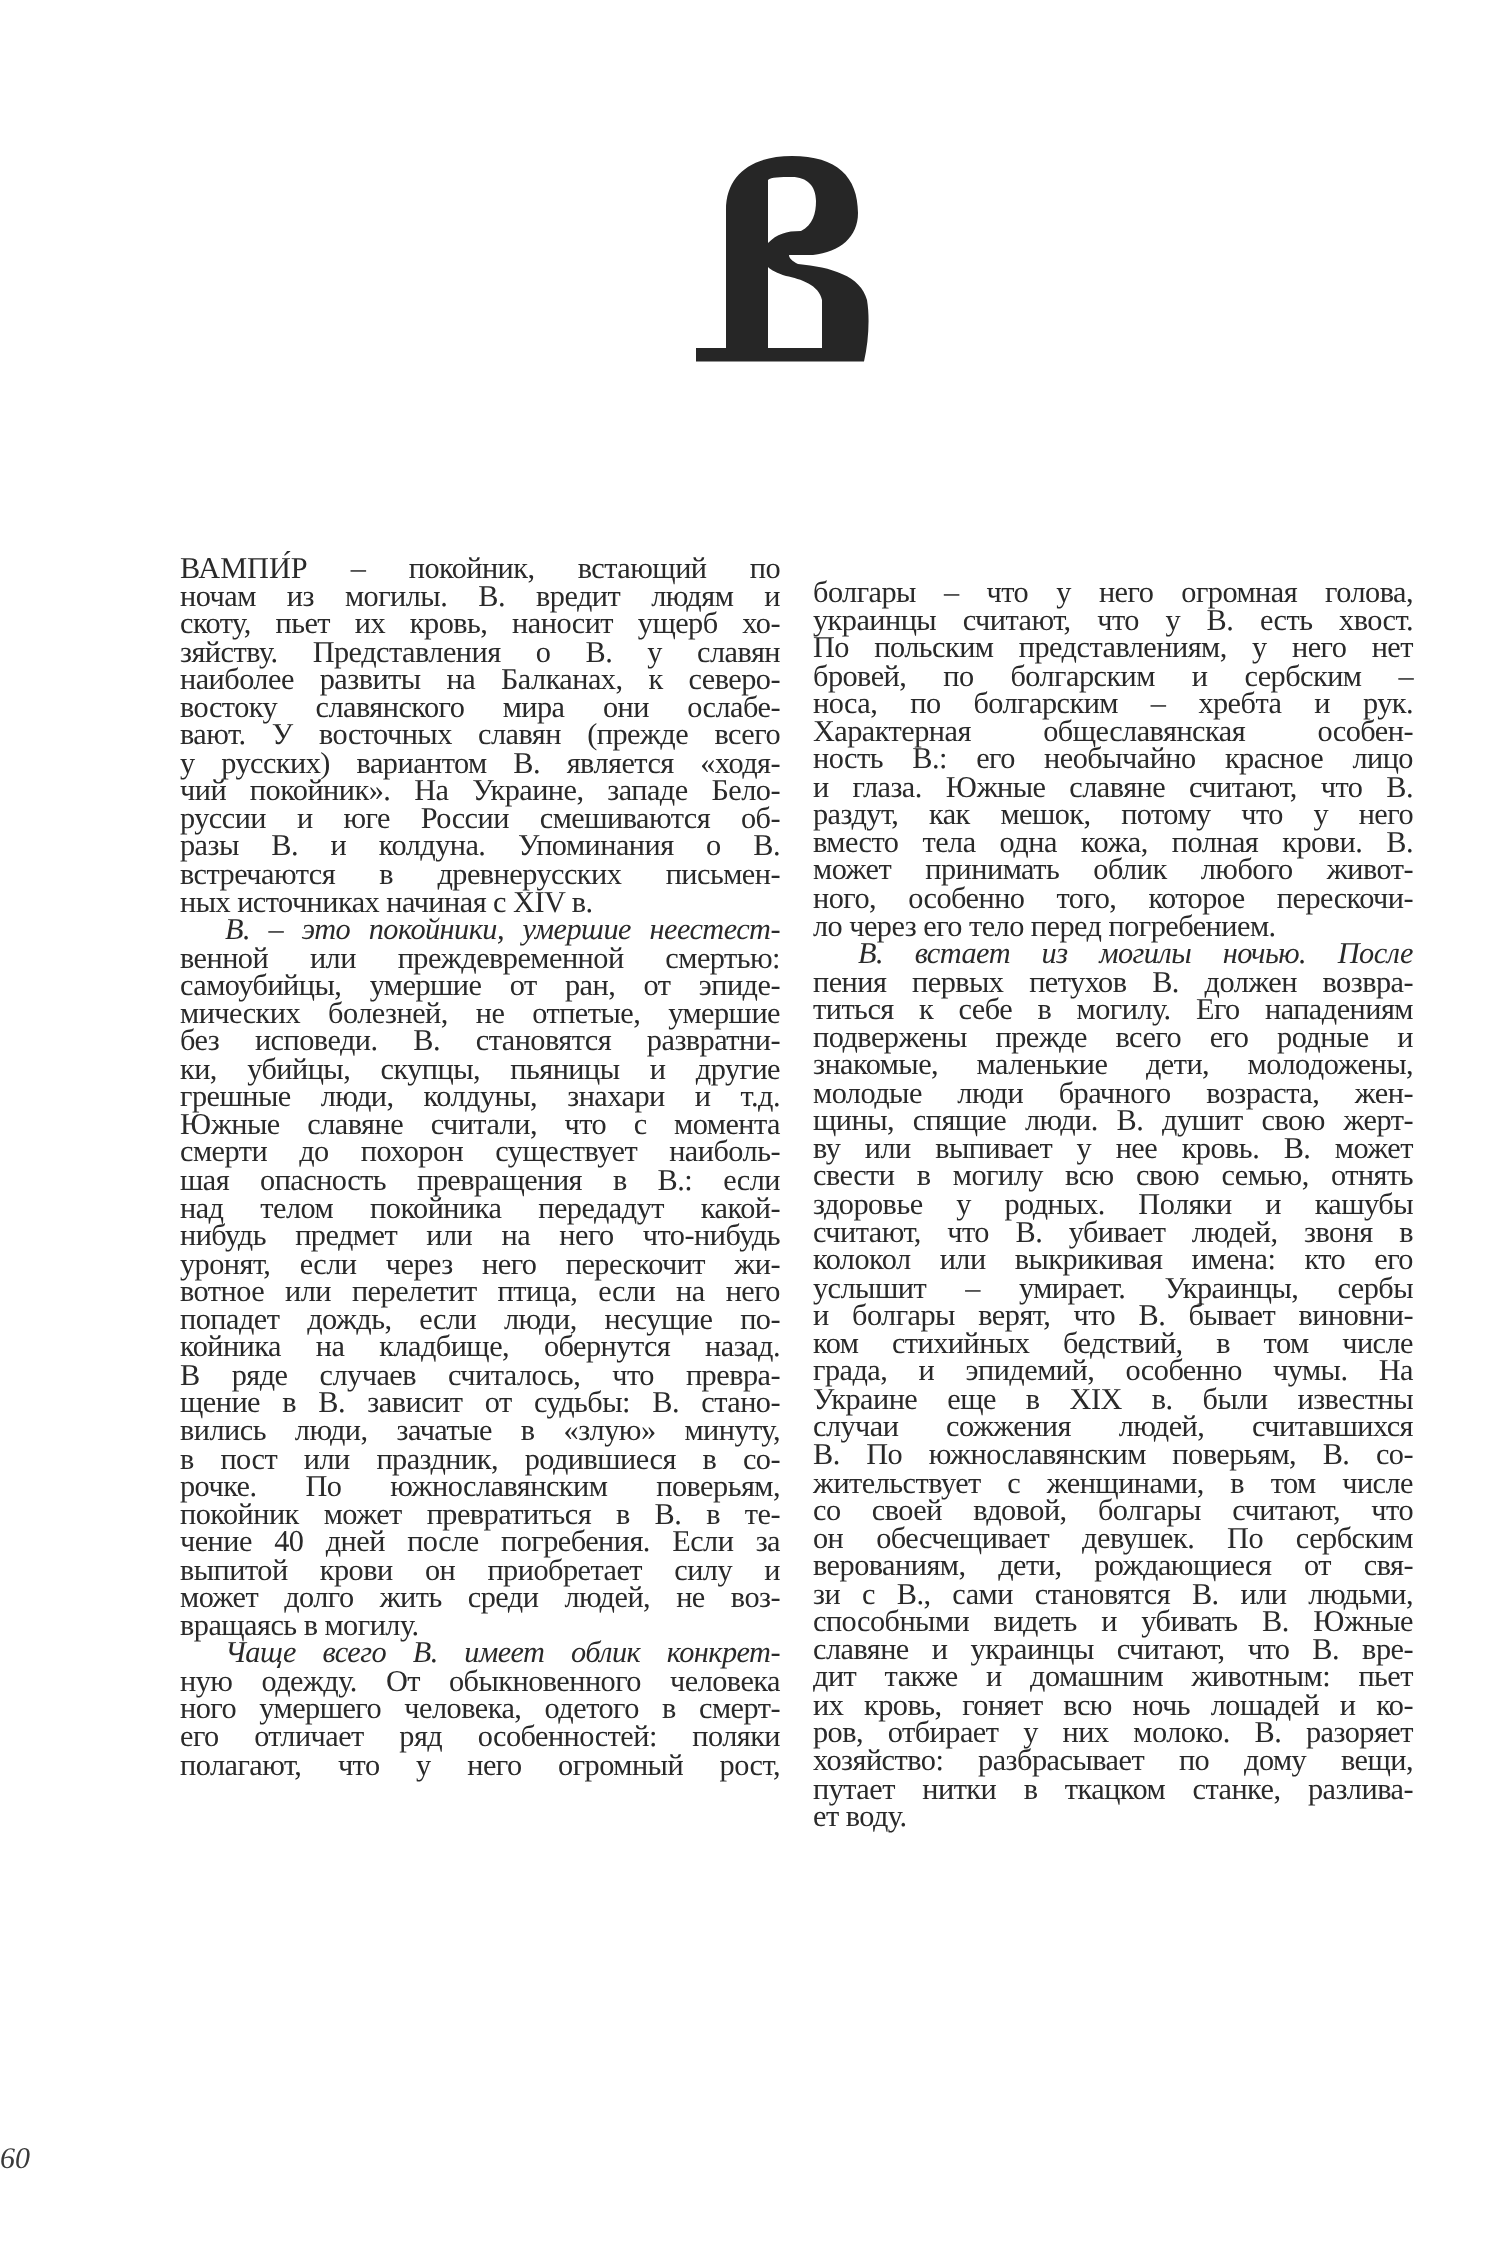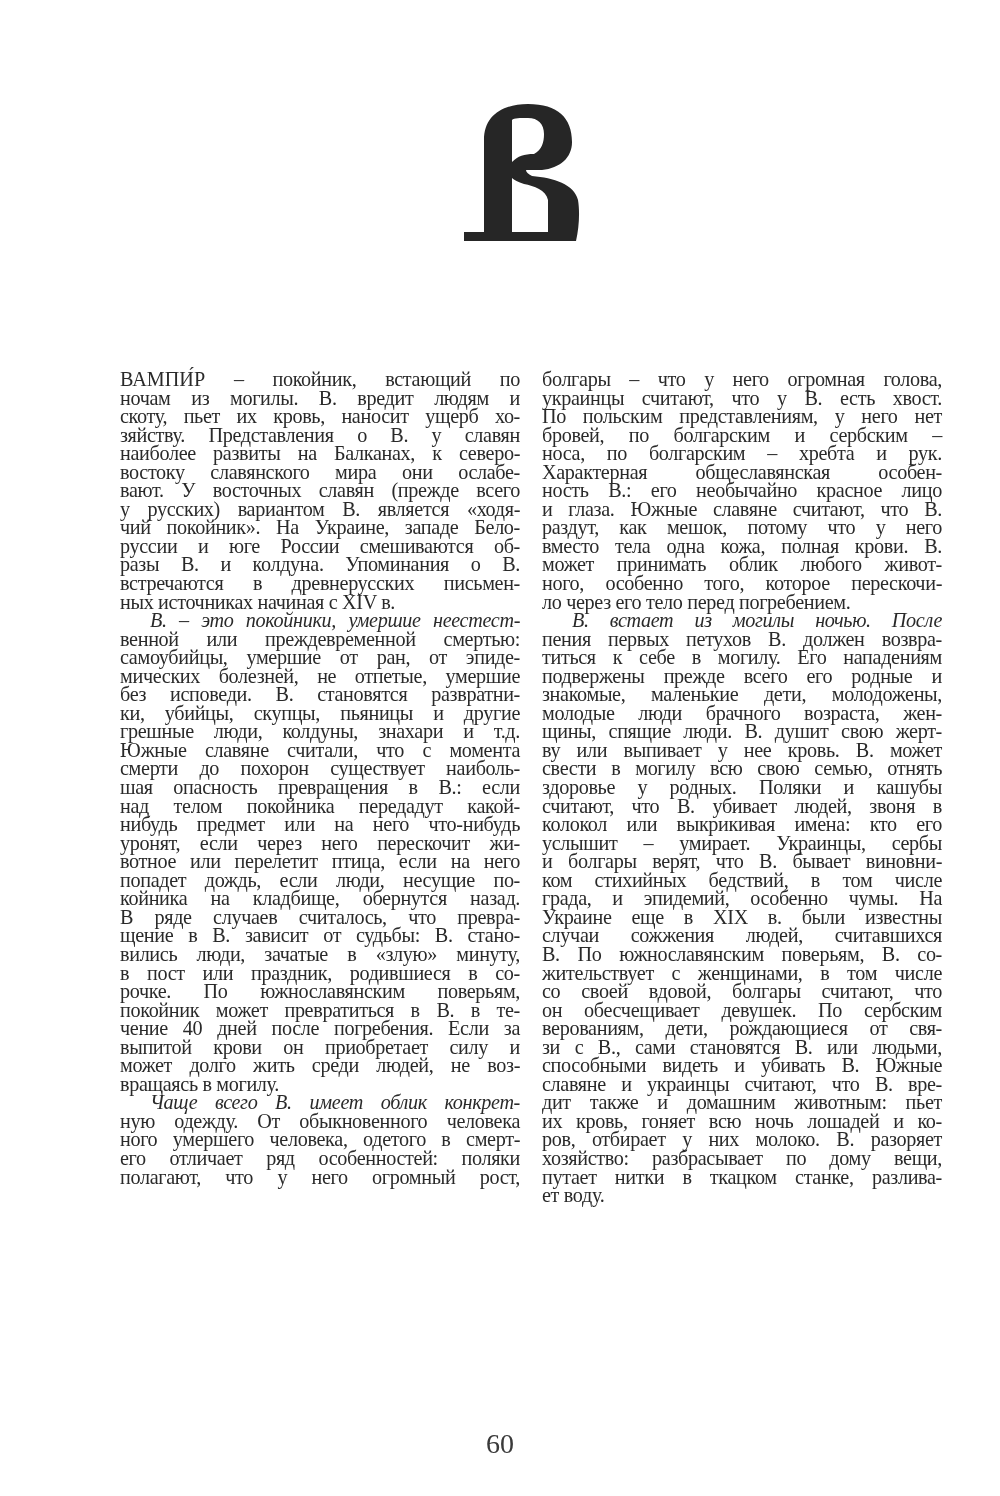--- a/index.html
+++ b/index.html
@@ -24,21 +24,21 @@
     }
     .drop-letter svg { width: 100%; height: 100%; display: block; }
     .column {
       position: absolute;
       top: 370px;
       width: 400px;
       font-size: 20.2px;
       line-height: 18.55px;
     }
     .col-left { left: 120px; }
-    .col-right { left: 542px; }
+    .col-right { left: 542px; margin-top: 16px; }
     .line {
       display: block;
       height: 18.55px;
       white-space: nowrap;
       text-align: justify;
       text-align-last: justify;
       letter-spacing: -0.35px;
     }
     .line.last {
       text-align-last: left;
@@ -50,23 +50,23 @@
     .headword {
       font-weight: normal;
       letter-spacing: 0;
       margin-top: 36px;
     }
     .page-number {
       position: absolute;
       left: 0;
       width: 1000px;
       top: 1428px;
-      text-align: center;
-      font-size: 28px;
+      font-size: 20px;
       color: #3a3a3a;
+      font-style: italic;
     }
   </style>
 </head>
 <body>
 
 <div class="drop-letter">
   <svg viewBox="0 0 120 146" xmlns="http://www.w3.org/2000/svg">
     <path fill="#262626" d="
       M 22 141
       L 2 141 L 2 132 L 22 132

